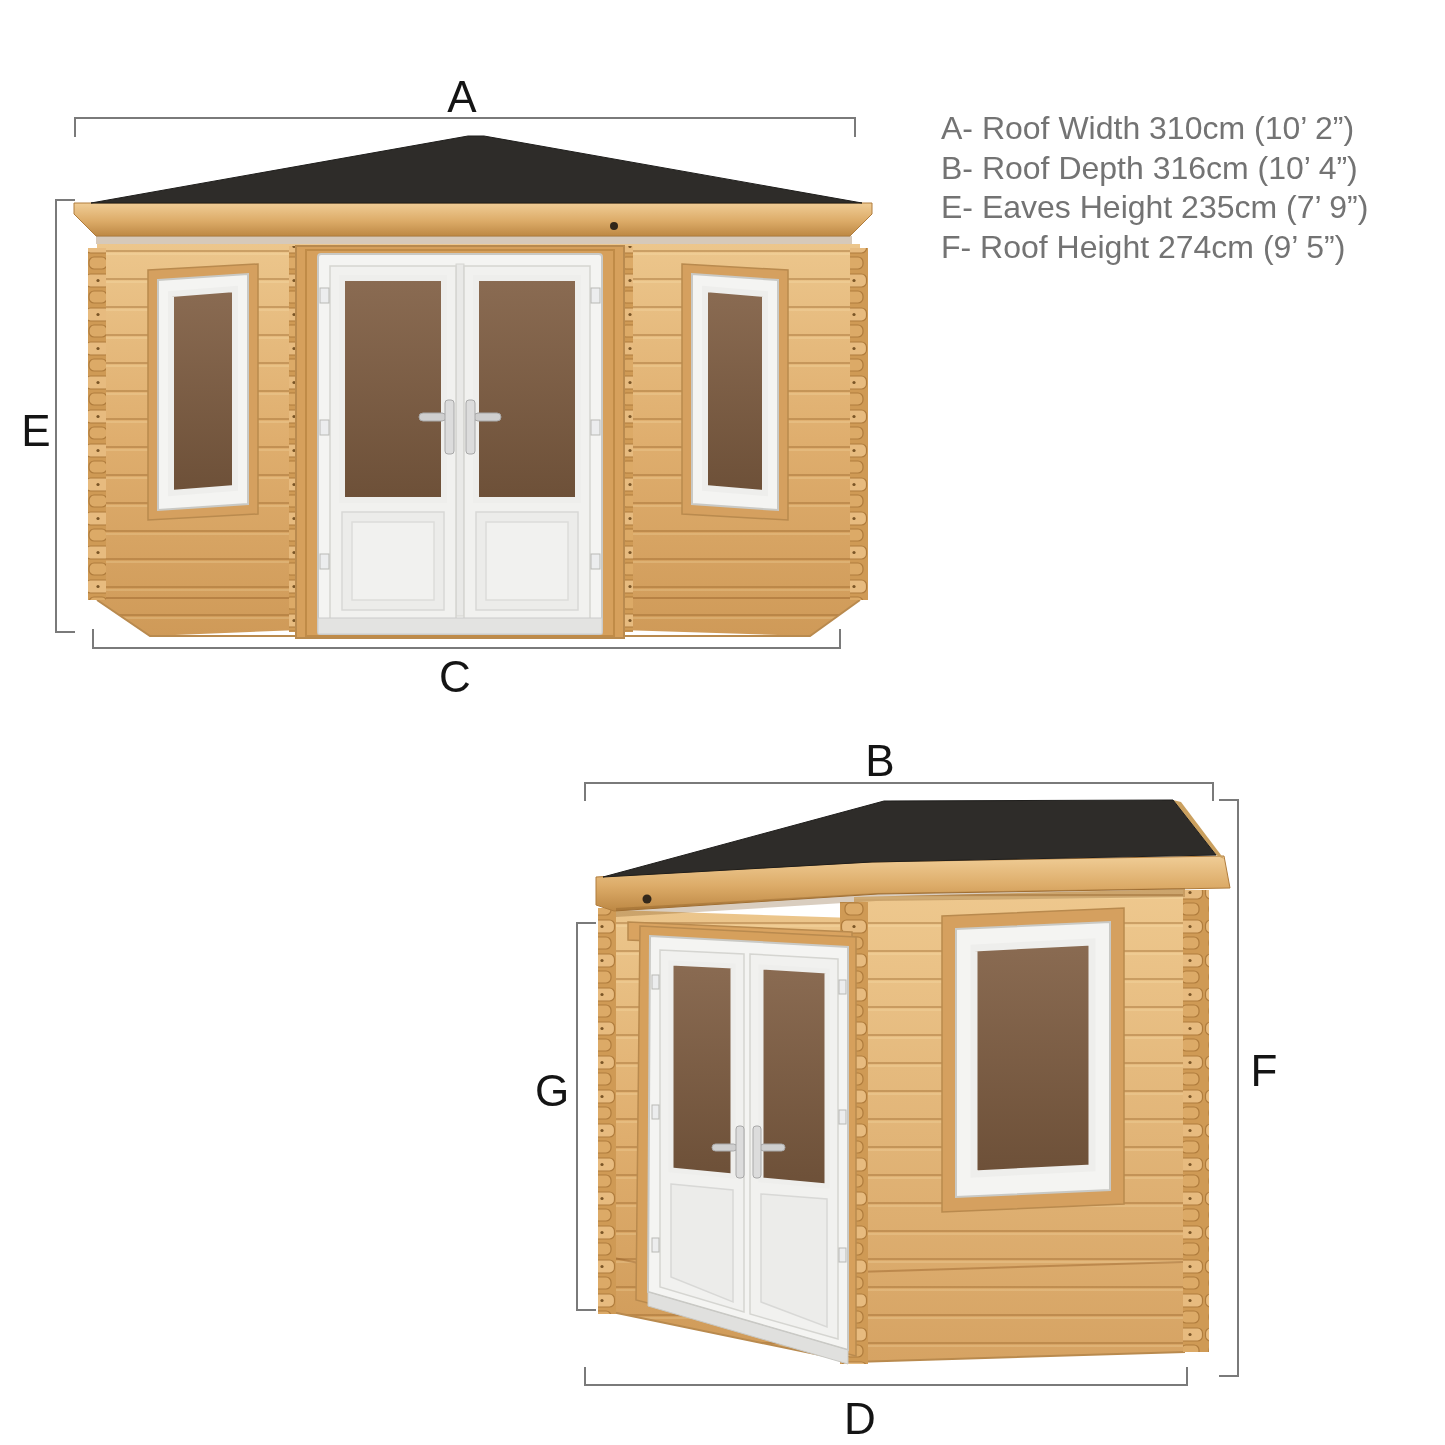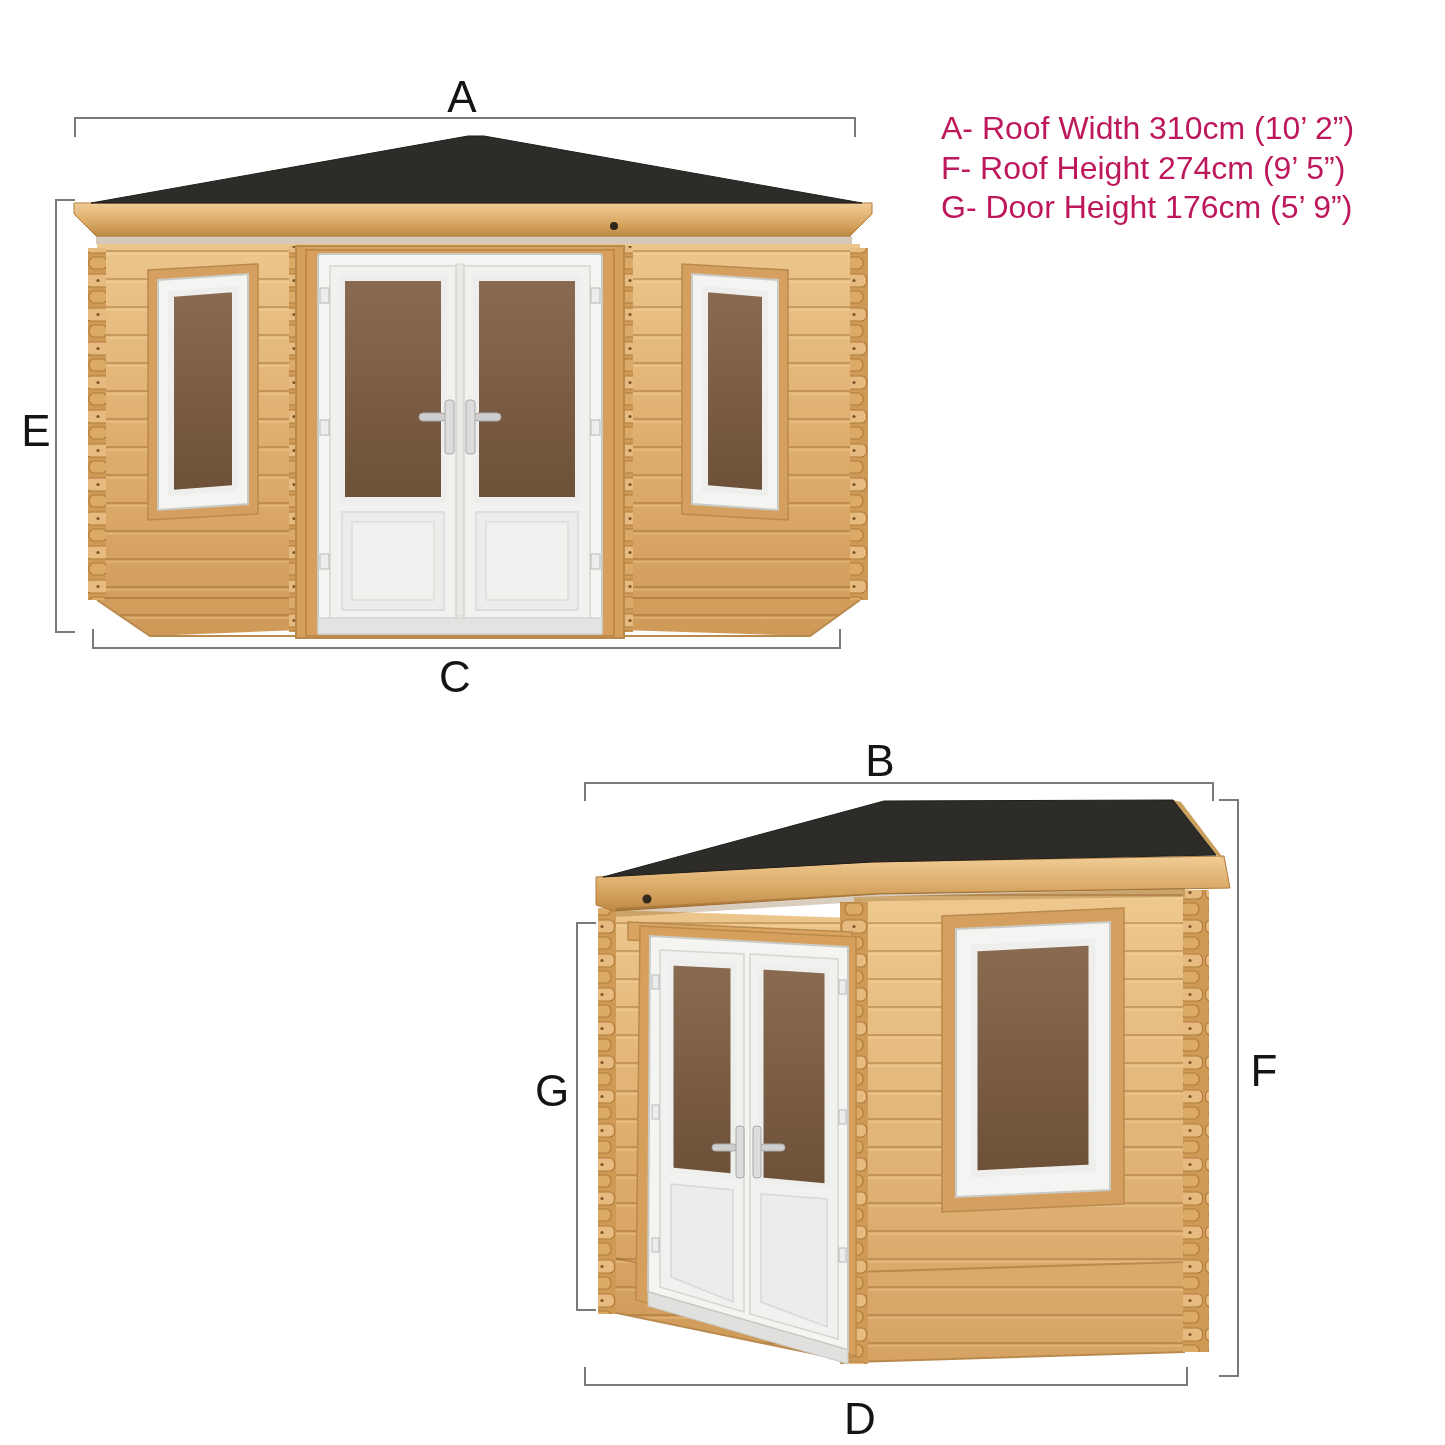--- a/index.html
+++ b/index.html
@@ -19,21 +19,21 @@
     font-weight:400;
     stroke:none;
   }
   .legend{
     position:absolute;
     left:941px;top:109px;
     margin:0;padding:0;
     list-style:none;
     font-size:32px;
     line-height:39.5px;
-    color:#be185d;
+    color:#737373;
     letter-spacing:0px;
     white-space:nowrap;
   }
   .outline{stroke:#b98a4e;stroke-width:2;fill:none;}
   .seam{stroke:rgba(150,95,40,0.45);stroke-width:2;fill:none;}
   .whiteframe{fill:#f4f4f2;stroke:#c9c9c5;stroke-width:2;}
   .leaf{fill:#f1f1ef;stroke:#d5d5d1;stroke-width:1.5;}
   .panel{fill:#ececea;stroke:#d8d8d6;stroke-width:1.5;}
   .hinge{fill:#ecedee;stroke:#b9b9b5;stroke-width:1;}
   .plate{fill:#dcdcdc;stroke:#a8a8a8;stroke-width:1;}
@@ -225,17 +225,18 @@
     </g>
     <text class="dimlabel" x="880" y="776" text-anchor="middle">B</text>
     <text class="dimlabel" x="1264" y="1086" text-anchor="middle">F</text>
     <text class="dimlabel" x="552" y="1106" text-anchor="middle">G</text>
     <text class="dimlabel" x="860" y="1434" text-anchor="middle">D</text>
   </g>
 </svg>
 
 <ul class="legend">
   <li>A- Roof Width 310cm (10’ 2”)</li>
+  <li>B- Roof Depth 316cm (10’ 4”)</li>
+  <li>E- Eaves Height 235cm (7’ 9”)</li>
   <li>F- Roof Height 274cm (9’ 5”)</li>
-  <li>G- Door Height 176cm (5’ 9”)</li>
 </ul>
 
 </div>
 
 </body></html>

